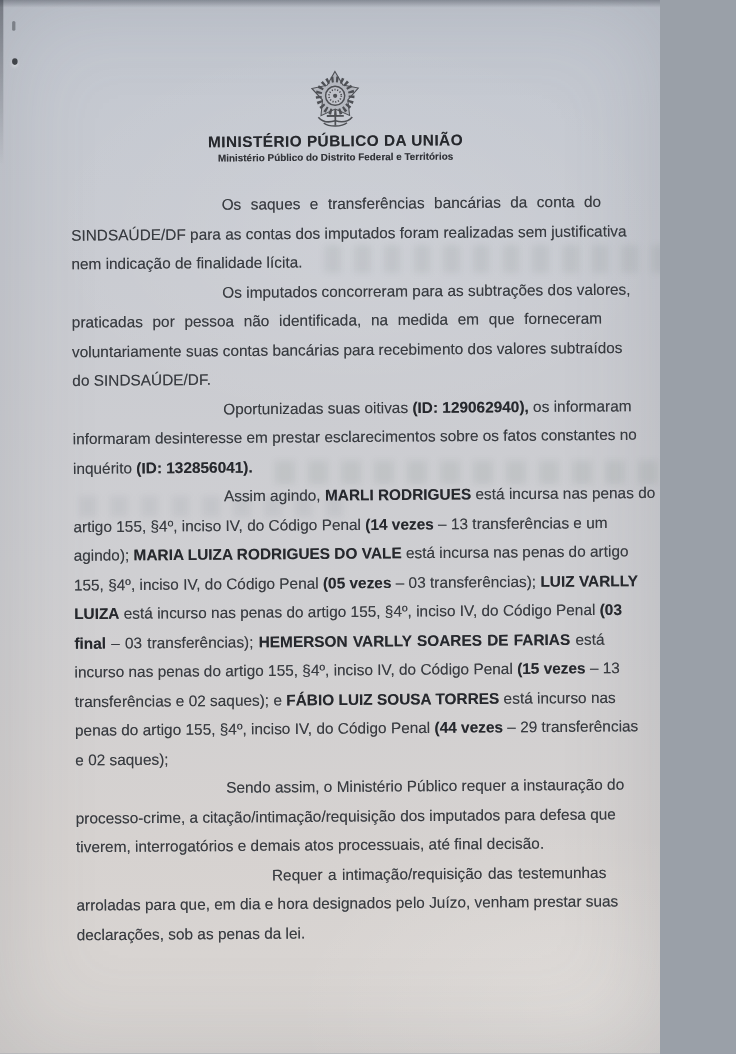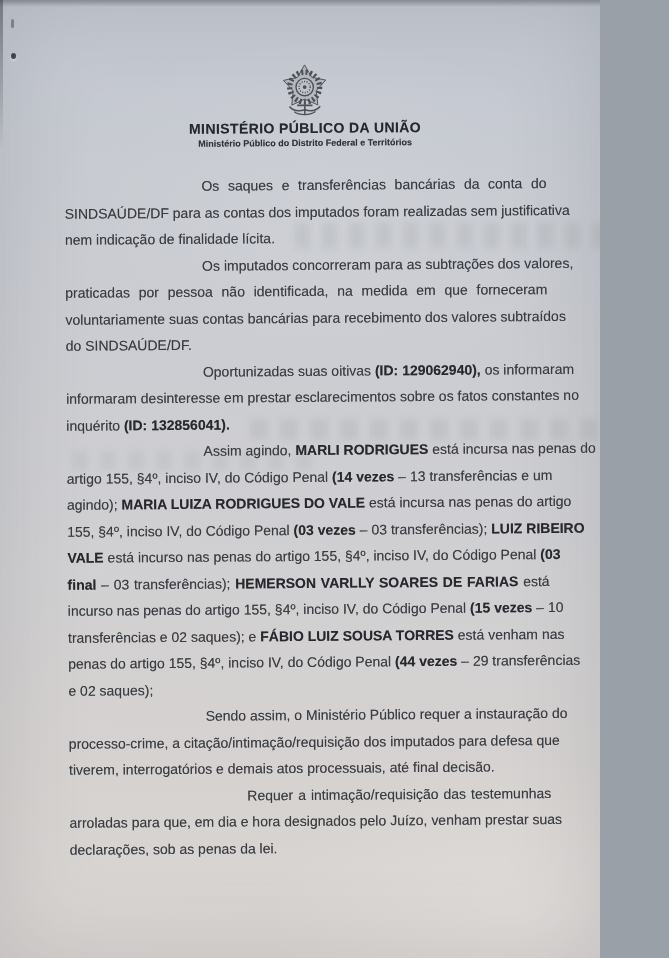--- a/index.html
+++ b/index.html
@@ -127,25 +127,25 @@
         <div class="line" style="padding-left: 137px;"><span>Os imputados concorreram para as subtrações dos valores,</span></div>
         <div class="line"><span>praticadas por pessoa não identificada, na medida em que forneceram</span></div>
         <div class="line"><span>voluntariamente suas contas bancárias para recebimento dos valores subtraídos</span></div>
         <div class="line last"><span>do SINDSAÚDE/DF.</span></div>
         <div class="line" style="padding-left: 137px;"><span>Oportunizadas suas oitivas </span><span class="b">(ID: 129062940),</span><span> os informaram</span></div>
         <div class="line"><span>informaram desinteresse em prestar esclarecimentos sobre os fatos constantes no</span></div>
         <div class="line last"><span>inquérito </span><span class="b">(ID: 132856041).</span></div>
         <div class="line" style="padding-left: 137px;"><span>Assim agindo, </span><span class="b">MARLI RODRIGUES</span><span> está incursa nas penas do</span></div>
         <div class="line"><span>artigo 155, §4º, inciso IV, do Código Penal </span><span class="b">(14 vezes</span><span> – 13 transferências e um</span></div>
         <div class="line"><span>agindo); </span><span class="b">MARIA LUIZA RODRIGUES DO VALE</span><span> está incursa nas penas do artigo</span></div>
-        <div class="line"><span>155, §4º, inciso IV, do Código Penal </span><span class="b">(03 vezes</span><span> – 03 transferências); </span><span class="b">LUIZ RIBEIRO</span></div>
-        <div class="line"><span class="b">VALE</span><span> está incurso nas penas do artigo 155, §4º, inciso IV, do Código Penal </span><span class="b">(03</span></div>
+        <div class="line"><span>155, §4º, inciso IV, do Código Penal </span><span class="b">(05 vezes</span><span> – 03 transferências); </span><span class="b">LUIZ VARLLY</span></div>
+        <div class="line"><span class="b">LUIZA</span><span> está incurso nas penas do artigo 155, §4º, inciso IV, do Código Penal </span><span class="b">(03</span></div>
         <div class="line"><span class="b">final</span><span> – 03 transferências); </span><span class="b">HEMERSON VARLLY SOARES DE FARIAS</span><span> está</span></div>
-        <div class="line"><span>incurso nas penas do artigo 155, §4º, inciso IV, do Código Penal </span><span class="b">(15 vezes</span><span> – 10</span></div>
-        <div class="line"><span>transferências e 02 saques); e </span><span class="b">FÁBIO LUIZ SOUSA TORRES</span><span> está venham nas</span></div>
+        <div class="line"><span>incurso nas penas do artigo 155, §4º, inciso IV, do Código Penal </span><span class="b">(15 vezes</span><span> – 13</span></div>
+        <div class="line"><span>transferências e 02 saques); e </span><span class="b">FÁBIO LUIZ SOUSA TORRES</span><span> está incurso nas</span></div>
         <div class="line"><span>penas do artigo 155, §4º, inciso IV, do Código Penal </span><span class="b">(44 vezes</span><span> – 29 transferências</span></div>
         <div class="line last"><span>e 02 saques);</span></div>
         <div class="line" style="padding-left: 137px;"><span>Sendo assim, o Ministério Público requer a instauração do</span></div>
         <div class="line"><span>processo-crime, a citação/intimação/requisição dos imputados para defesa que</span></div>
         <div class="line last"><span>tiverem, interrogatórios e demais atos processuais, até final decisão.</span></div>
         <div class="line" style="padding-left: 178px;"><span>Requer a intimação/requisição das testemunhas</span></div>
         <div class="line"><span>arroladas para que, em dia e hora designados pelo Juízo, venham prestar suas</span></div>
         <div class="line last"><span>declarações, sob as penas da lei.</span></div>
       </div>
 

